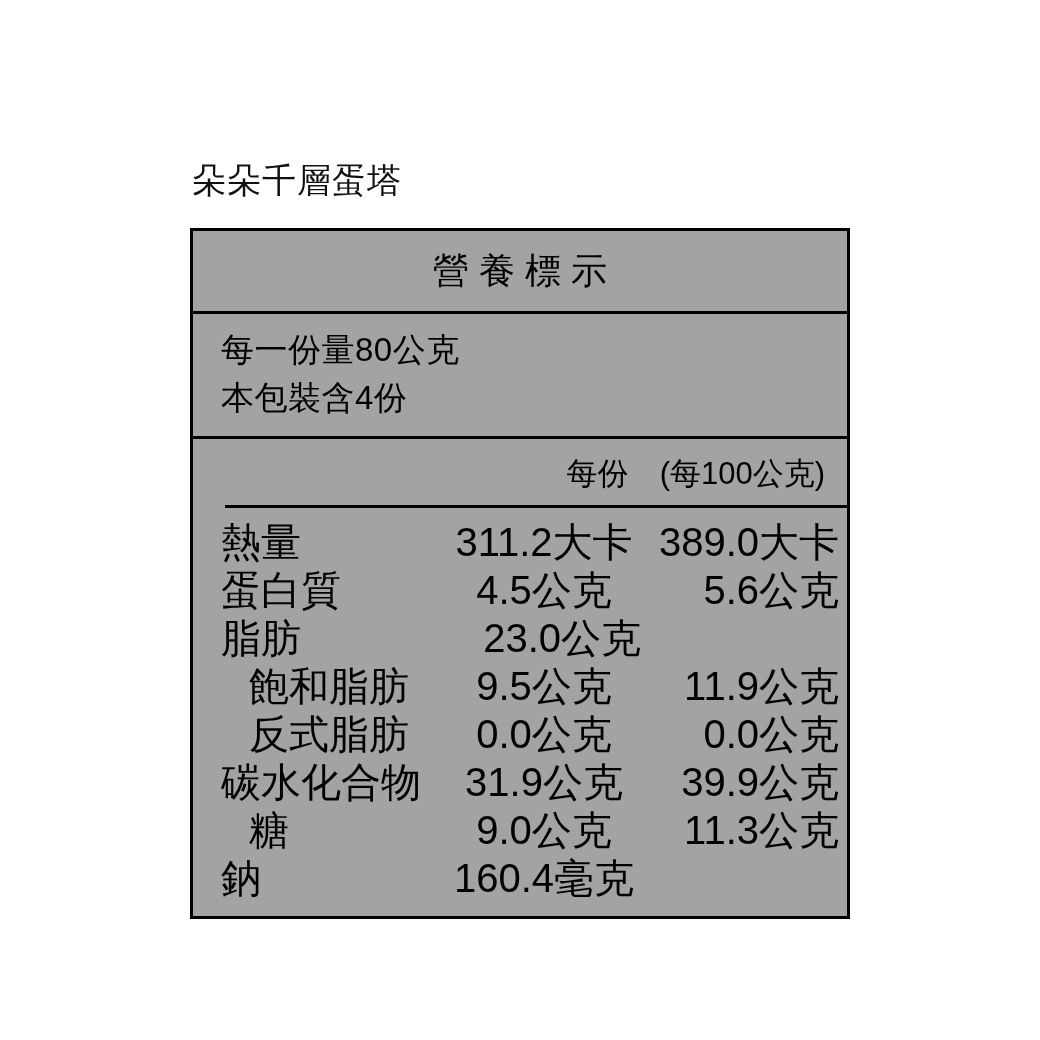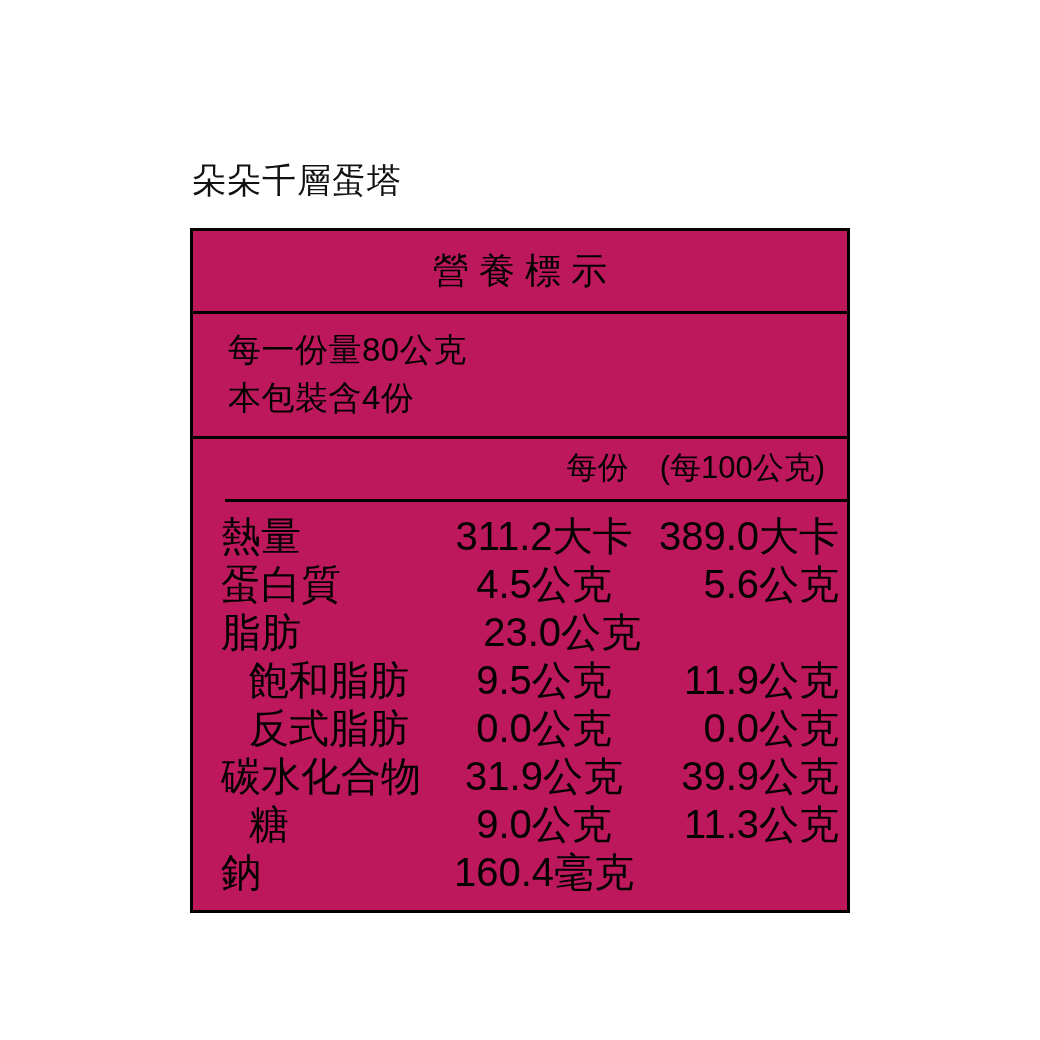--- a/index.html
+++ b/index.html
@@ -35,21 +35,21 @@
     white-space: nowrap;
   }
 
   .nutrition-panel {
     position: absolute;
     left: 190px;
     top: 228px;
     width: 660px;
     border: 3px solid #000;
     box-sizing: border-box;
-    background: #be185d;
+    background: #a3a3a3;
   }
 
   .panel-heading {
     text-align: center;
     font-size: 36px;
     letter-spacing: 10px;
     padding: 18px 0 18px 10px;
     border-bottom: 3px solid #000;
     font-weight: 400;
     line-height: 44px;
@@ -57,26 +57,25 @@
 
   .serving-block {
     border-bottom: 3px solid #000;
     padding: 12px 0 14px 28px;
   }
   .serving-line {
     font-size: 33px;
     line-height: 48px;
     letter-spacing: 0.5px;
     white-space: nowrap;
-    margin-left: 7px;
   }
 
   .columns-header {
     border-bottom: 3px solid #000;
-    padding: 6px 22px 8px 0;
+    padding: 12px 22px 8px 0;
     text-align: right;
     font-size: 31px;
     line-height: 46px;
     white-space: nowrap;
     margin-left: 32px;
   }
   .columns-header .col-a { }
   .columns-header .col-b { }
 
   .rows {

